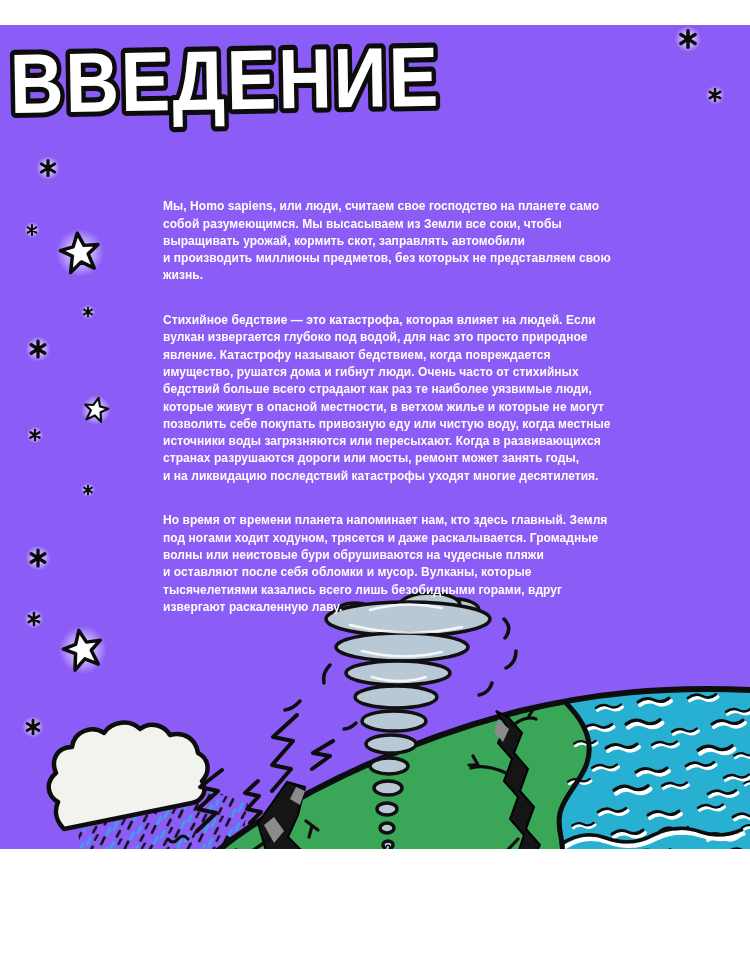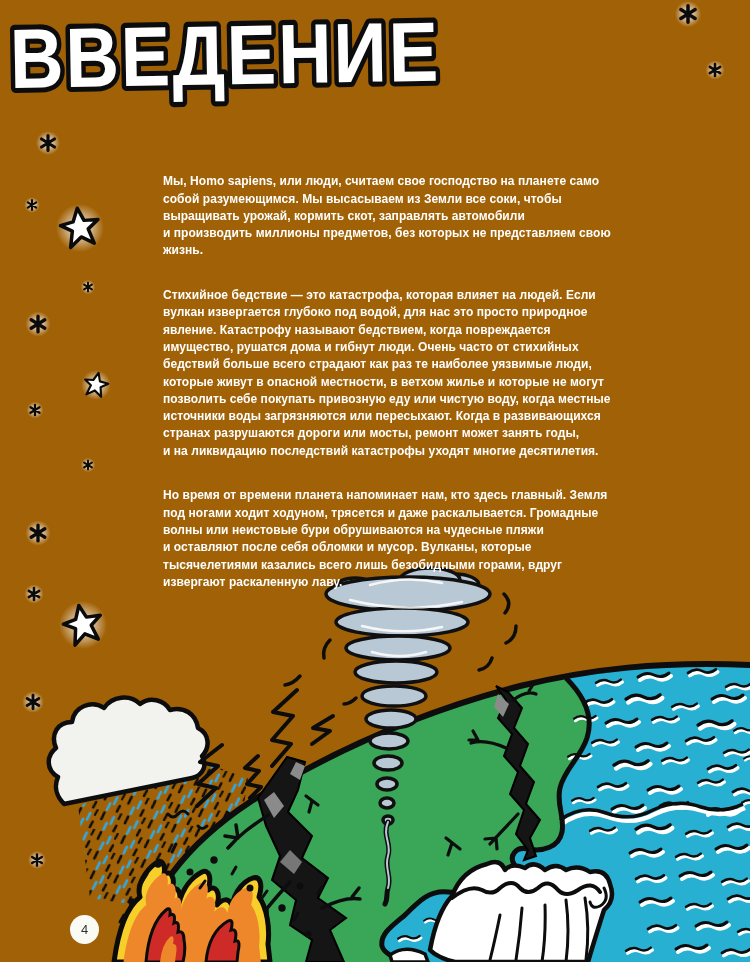--- a/index.html
+++ b/index.html
@@ -1,19 +1,20 @@
 <!DOCTYPE html>
 <html><head>
 <meta charset="utf-8">
 <style>
   html,body { margin:0; padding:0; }
   .page {
-    position:relative; width:750px; height:962px;
-    background:#a16207; overflow:hidden;
+    position:relative; width:750px; height:824px;
+    background:#8b5cf6; overflow:hidden;
     font-family:"Liberation Sans", sans-serif;
+    margin-top:25px;
   }
   .illus { position:absolute; left:0; top:0; z-index:1; }
   .title-wrap { position:absolute; left:6px; top:4px; z-index:3; transform:rotate(-1deg); }
   .intro {
     position:absolute; left:163px; top:156px; width:500px; z-index:2;
     color:#ffffff; font-size:12px; line-height:17.3px; font-weight:bold;
     letter-spacing:0.05px; white-space:pre-line;
   }
   .intro p { margin:0 0 10px 0; }
   .pagenum {

